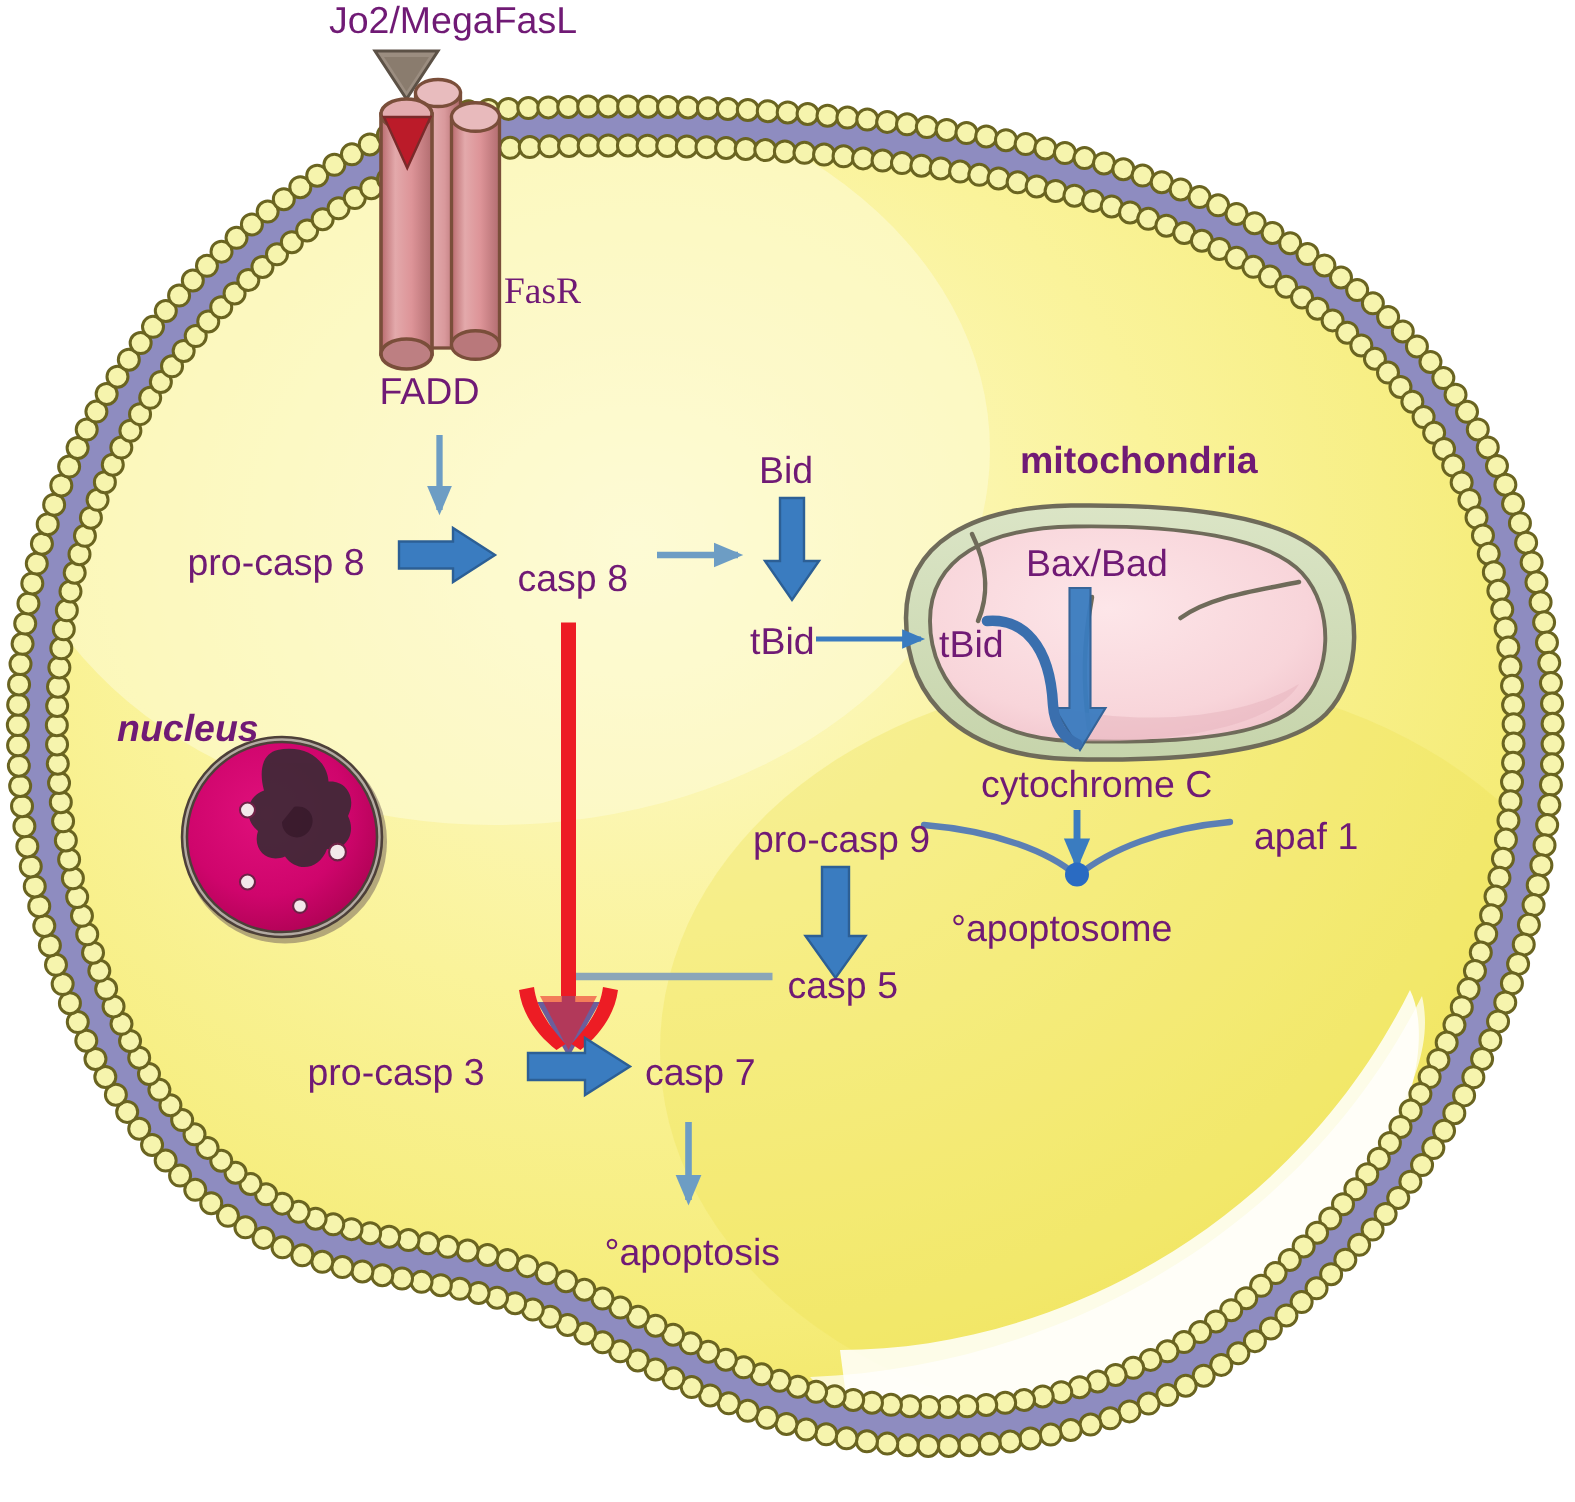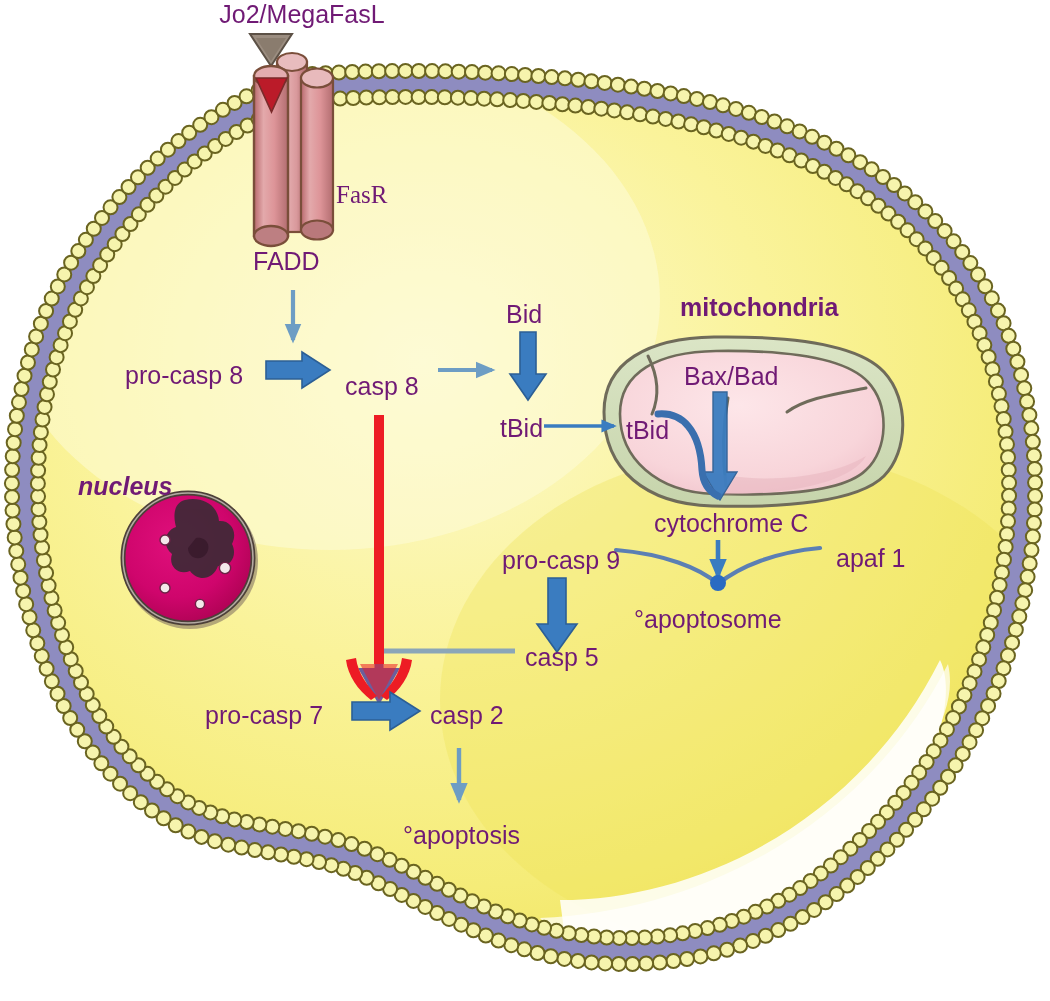--- a/index.html
+++ b/index.html
@@ -738,17 +738,17 @@
   <div class="lbl" style="left:345px; top:374px;">casp 8</div>
   <div class="lbl" style="left:506px; top:302px;">Bid</div>
   <div class="lbl" style="left:500px; top:416px;">tBid</div>
   <div class="lbl" style="left:626px; top:418px;">tBid</div>
   <div class="lbl" style="left:684px; top:364px;">Bax/Bad</div>
   <div class="lbl" style="left:654px; top:511px;">cytochrome C</div>
   <div class="lbl" style="left:502px; top:548px;">pro-casp 9</div>
   <div class="lbl" style="left:836px; top:546px;">apaf 1</div>
   <div class="lbl" style="left:618px; top:607px;margin-left:16px;">°apoptosome</div>
   <div class="lbl" style="left:525px; top:645px;">casp 5</div>
-  <div class="lbl" style="left:205px; top:703px;">pro-casp 7</div>
-  <div class="lbl" style="left:430px; top:703px;">casp 2</div>
+  <div class="lbl" style="left:205px; top:703px;">pro-casp 3</div>
+  <div class="lbl" style="left:430px; top:703px;">casp 7</div>
   <div class="lbl" style="left:403px; top:823px;">°apoptosis</div>
 
 </div>
 
 </body></html>

